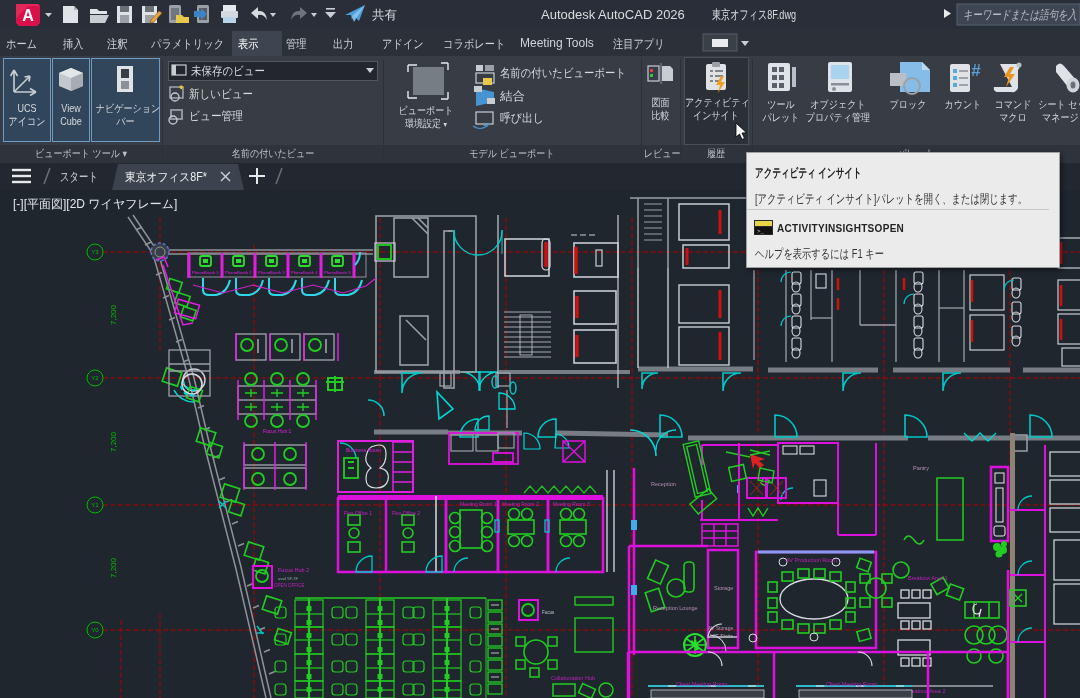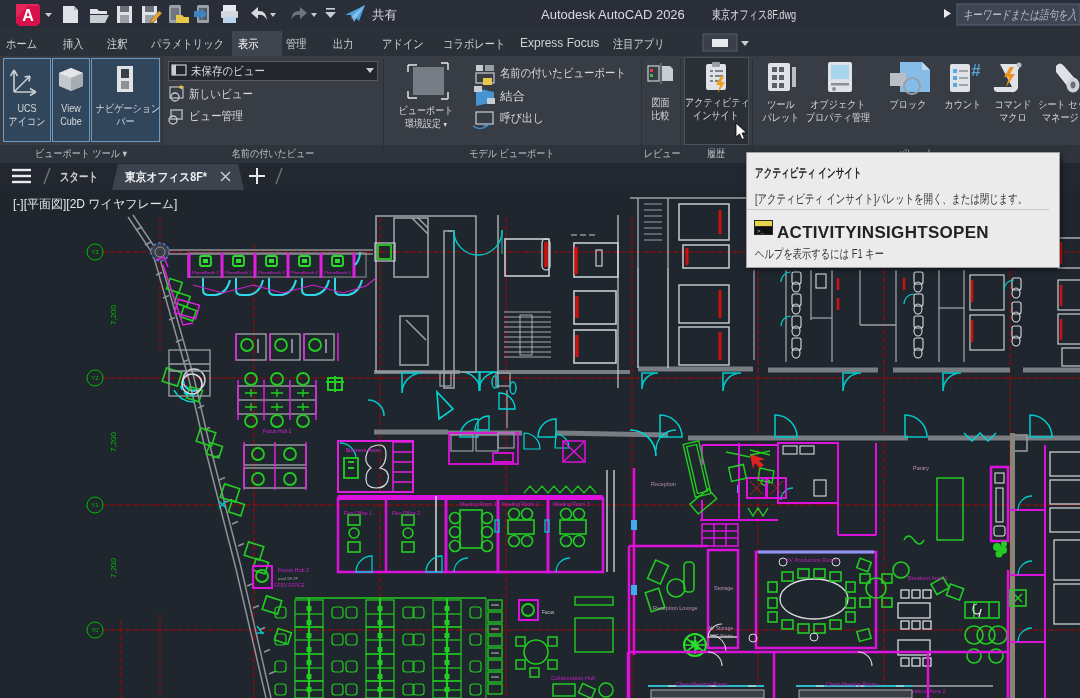--- a/index.html
+++ b/index.html
@@ -1,20 +1,20 @@
 <!DOCTYPE html>
 <html><head>
 <meta charset="utf-8">
 <style>
 *{margin:0;padding:0;box-sizing:border-box;}
 html,body{width:1080px;height:698px;overflow:hidden;background:#20262e;font-family:"Liberation Sans",sans-serif;}
 #titlebar{position:absolute;left:0;top:0;width:1080px;height:29px;background:#2a2e38;}
 #tabrow{position:absolute;left:0;top:29px;width:1080px;height:27px;background:#2b3039;}
 #ribbon{position:absolute;left:0;top:56px;width:1080px;height:107px;background:#383d45;}
-#filetabs{position:absolute;left:0;top:163px;width:1080px;height:27px;background:#22262e;font-weight:bold;}
+#filetabs{position:absolute;left:0;top:163px;width:1080px;height:27px;background:#22262e;}
 #canvas{position:absolute;left:8px;top:190px;width:1080px;height:508px;background:#20262e;}
 
 .rtab{display:inline-block;color:#ced3d9;font-size:12px;padding:7px 0 7px 0;vertical-align:top;white-space:nowrap;}
 .cjk{transform:scaleX(0.85);transform-origin:0 50%;}
 .btnlabel,.plabel{transform:scaleX(0.86);transform-origin:50% 50%;}
 .plabel{position:absolute;bottom:2px;left:0;right:0;text-align:center;color:#bcc2c9;font-size:10.5px;white-space:nowrap;}
 .psep{position:absolute;top:3px;width:1px;height:101px;background:#2c3038;}
 .btnlabel{color:#d6dade;font-size:10.5px;text-align:center;line-height:13px;white-space:nowrap;}
 </style>
 </head>
@@ -79,21 +79,21 @@
 <div style="position:absolute;left:232px;top:2px;width:50px;height:25px;background:#3f4550"></div>
 <span class="rtab cjk" style="position:absolute;left:6px;top:0">ホーム</span>
 <span class="rtab cjk" style="position:absolute;left:63px;top:0">挿入</span>
 <span class="rtab cjk" style="position:absolute;left:107px;top:0">注釈</span>
 <span class="rtab cjk" style="position:absolute;left:151px;top:0">パラメトリック</span>
 <span class="rtab cjk" style="position:absolute;left:238px;top:0;color:#fff">表示</span>
 <span class="rtab cjk" style="position:absolute;left:286px;top:0">管理</span>
 <span class="rtab cjk" style="position:absolute;left:333px;top:0">出力</span>
 <span class="rtab cjk" style="position:absolute;left:382px;top:0">アドイン</span>
 <span class="rtab cjk" style="position:absolute;left:443px;top:0">コラボレート</span>
-<span class="rtab" style="position:absolute;left:520px;top:0">Express Focus</span>
+<span class="rtab" style="position:absolute;left:520px;top:0">Meeting Tools</span>
 <span class="rtab cjk" style="position:absolute;left:613px;top:0">注目アプリ</span>
 <svg width="50" height="20" style="position:absolute;left:702px;top:4px">
   <rect x="1" y="1" width="34" height="17" fill="#3a3f48" stroke="#565c66" stroke-width="1"></rect>
   <rect x="10" y="6" width="16" height="8" fill="#e8eaec"></rect>
   <path d="m 39 8 l 8 0 l -4 5 z" fill="#c9ced4"></path>
 </svg>
 </div>
 <div id="ribbon">
 <div style="position:absolute;left:0;top:89px;width:1080px;height:18px;background:#2f343c"></div>
 
@@ -1140,15 +1140,15 @@
 <div id="tooltip" style="position:absolute;left:746px;top:152px;width:314px;height:116px;background:#ebebeb;border:1px solid #a0a0a0;box-shadow:2px 2px 5px rgba(0,0,0,0.45);z-index:50;font-family:'Liberation Sans',sans-serif;white-space:nowrap;overflow:hidden;">
   <div style="position:absolute;left:8px;top:12px;font-size:12.5px;font-weight:bold;color:#222;transform:scaleX(0.68);transform-origin:0 0">アクティビティ インサイト</div>
   <div style="position:absolute;left:8px;top:38px;font-size:12.5px;color:#333;transform:scaleX(0.74);transform-origin:0 0">[アクティビティ インサイト]パレットを開く、または閉じます。</div>
   <div style="position:absolute;left:0px;top:56px;width:302px;height:1px;background:#c8c8c8"></div>
   <svg width="20" height="16" style="position:absolute;left:7px;top:67px">
     <rect x="0" y="0" width="19" height="15" fill="#2a2a2a"></rect>
     <rect x="1" y="1" width="17" height="5" fill="#e8d44a"></rect>
     <rect x="1" y="7" width="17" height="7" fill="#111"></rect>
     <text x="3" y="13" font-size="6" fill="#ddd" font-family="Liberation Mono">&gt;_</text>
   </svg>
-  <div style="position:absolute;left:30px;top:70px;font-size:17px;font-weight:bold;color:#222;letter-spacing:0.3px">ACTIVITYINSIGHTSOPEN</div>
+  <div style="position:absolute;left:30px;top:70px;font-size:10px;font-weight:bold;color:#222;letter-spacing:0.3px">ACTIVITYINSIGHTSOPEN</div>
   <div style="position:absolute;left:8px;top:93px;font-size:12.5px;color:#333;transform:scaleX(0.74);transform-origin:0 0">ヘルプを表示するには F1 キー</div>
 </div>
 
 </body></html>

